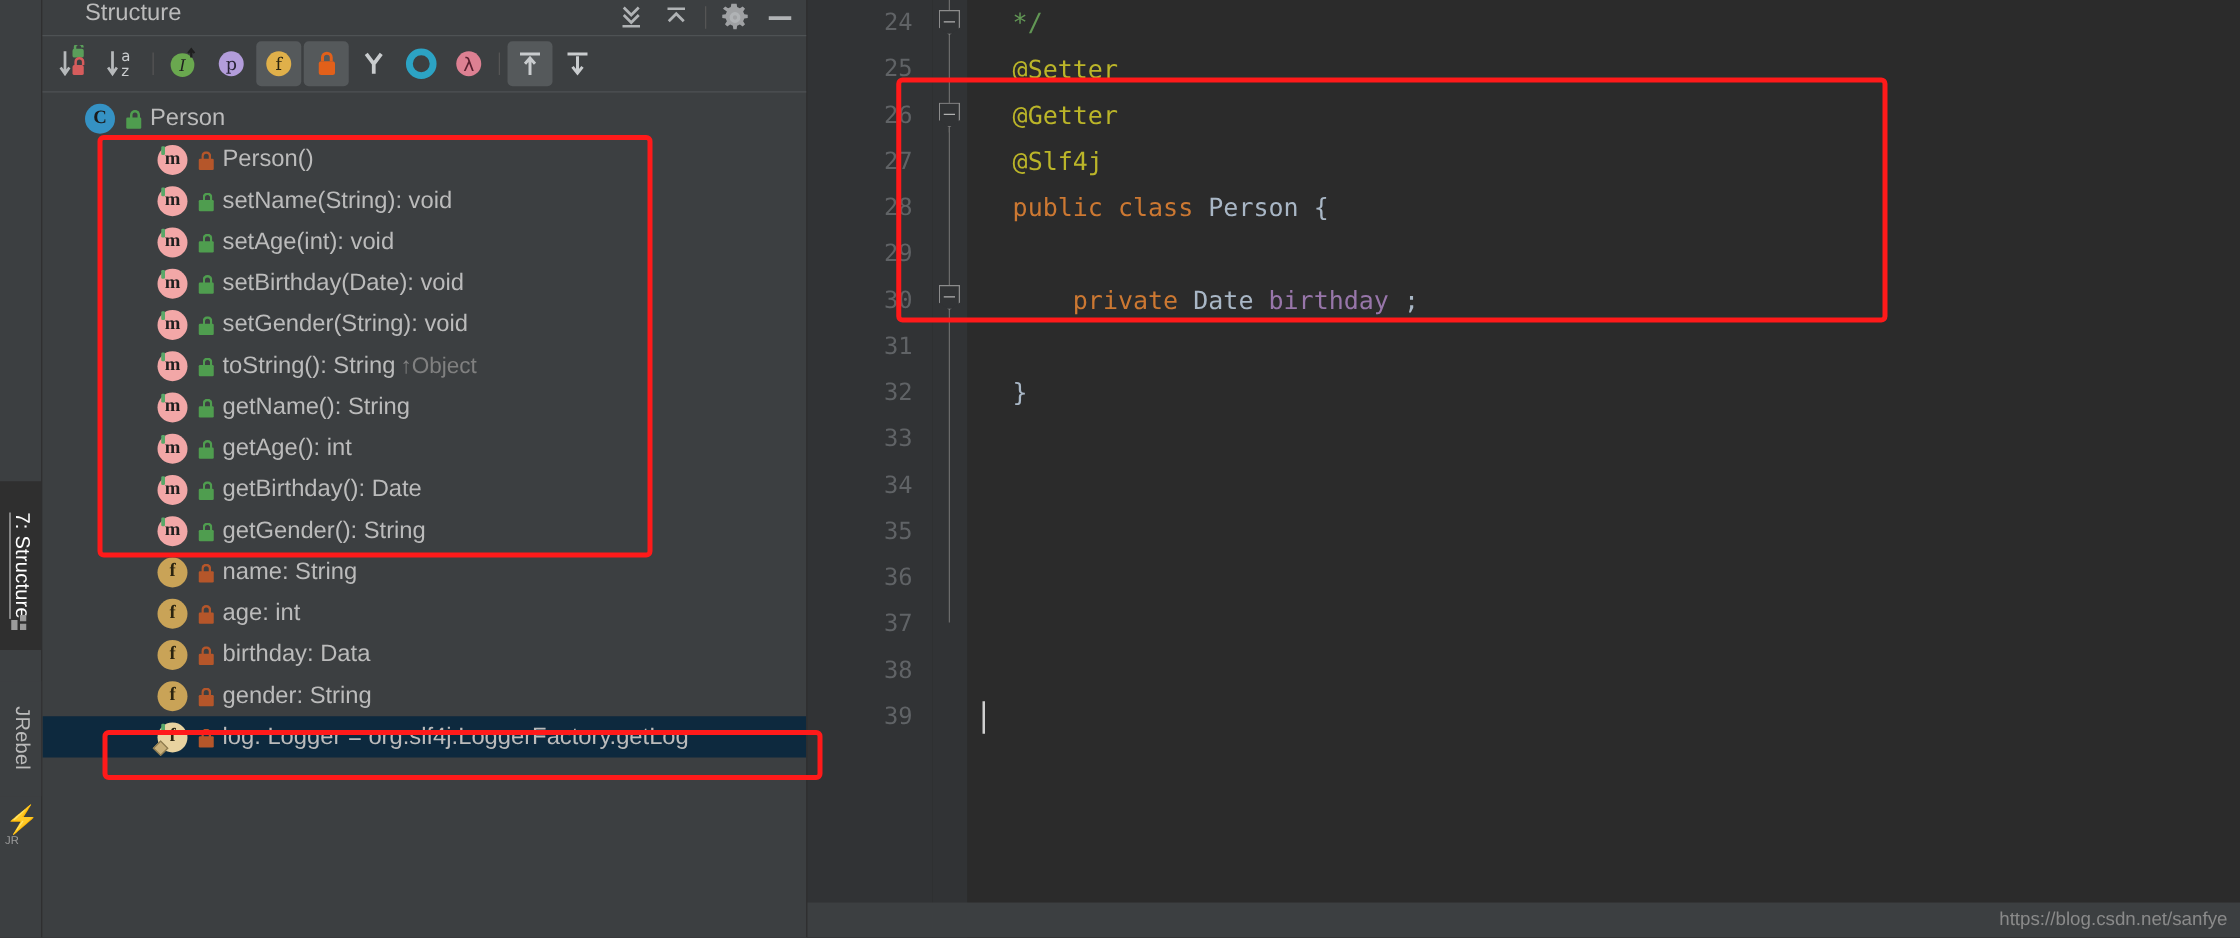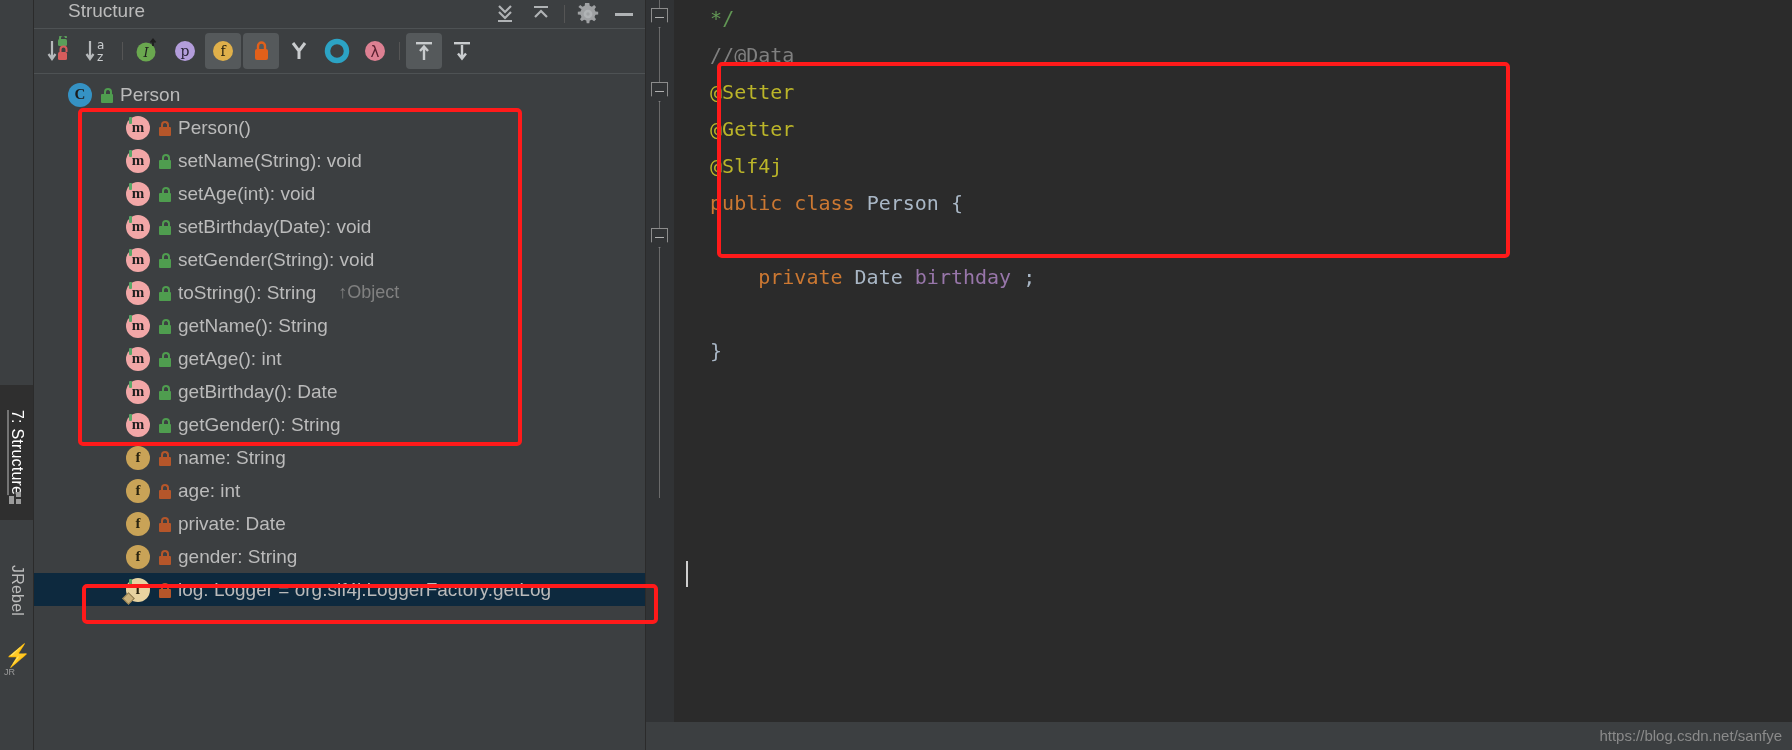--- a/index.html
+++ b/index.html
@@ -66,21 +66,21 @@
 
   .tree{ flex:1; overflow:hidden; padding-top:4px; position:relative; }
   .row{
     height:33px; display:flex; align-items:center; padding-left:36px;
     color:#bbbbbb; font-size:19px; white-space:nowrap; position:relative;
   }
   .row.lvl0{ padding-left:34px; }
   .row.lvl1{ padding-left:92px; }
   .row.selected{ background:#0d293e; }
   .row .nm{ margin-left:6px; }
-  .row .ovr{ color:#808080; margin-left:22px; font-size:18px; }
+  .row .ovr{ color:#808080; margin-left:4px; font-size:18px; }
 
   .tri{
     position:absolute; left:38px; width:0;height:0;
     border-left:7px solid transparent; border-right:7px solid transparent;
     border-top:9px solid #afb1b3;
   }
 
   
   .circ{
     width:24px;height:24px;border-radius:50%;
@@ -402,21 +402,21 @@
               <span class="body"></span>
             </span>
             <span class="nm">age: int</span>
           </div>
           <div class="row lvl1">
             <span class="circ fld">f</span>
             <span class="lock orange closed">
               <span class="shk"></span>
               <span class="body"></span>
             </span>
-            <span class="nm">private: Date</span>
+            <span class="nm">birthday: Data</span>
           </div>
           <div class="row lvl1">
             <span class="circ fld">f</span>
             <span class="lock orange closed">
               <span class="shk"></span>
               <span class="body"></span>
             </span>
             <span class="nm">gender: String</span>
           </div>
           <div class="row lvl1 selected">
@@ -428,38 +428,55 @@
             <span class="nm">log: Logger = org.slf4j.LoggerFactory.getLog</span>
           </div>
         </div>
     </div>
 
     <div class="redbox" id="box-methods" style="left: 44px; top: 108px; width: 444px; height: 338px; border-color: rgb(255, 26, 26);"></div>
     <div class="redbox" id="box-log" style="left: 48px; top: 584px; width: 576px; height: 40px; border-color: rgb(255, 26, 26);"></div>
   </div>
 
   <div class="editor">
+    <div class="gutter" id="gutter">
+        <div class="gnum">24</div>
+        <div class="gnum">25</div>
+        <div class="gnum">26</div>
+        <div class="gnum">27</div>
+        <div class="gnum">28</div>
+        <div class="gnum">29</div>
+        <div class="gnum">30</div>
+        <div class="gnum">31</div>
+        <div class="gnum">32</div>
+        <div class="gnum">33</div>
+        <div class="gnum">34</div>
+        <div class="gnum">35</div>
+        <div class="gnum">36</div>
+        <div class="gnum">37</div>
+        <div class="gnum">38</div>
+        <div class="gnum">39</div>
+      </div>
     <div class="foldcol" id="foldcol">
         <div class="foldline" style="top: 0px; height: 22px;"></div>
         <div class="foldmark" style="top: 8px;">
           <i></i>
         </div>
         <div class="foldline" style="top: 28px; height: 78px;"></div>
         <div class="foldmark" style="top: 82px;">
           <i></i>
         </div>
         <div class="foldline" style="top: 102px; height: 138px;"></div>
         <div class="foldmark" style="top: 228px;">
           <i></i>
         </div>
         <div class="foldline" style="top: 248px; height: 250px;"></div>
       </div>
     <div class="code" id="code">
         <div class="cl"><span class="plain">  </span><span class="cmg">*/</span></div>
-        <div class="cl"><span class="cm">  //@Data</span></div>
         <div class="cl"><span class="an">  @Setter</span></div>
         <div class="cl"><span class="an">  @Getter</span></div>
         <div class="cl"><span class="an">  @Slf4j</span></div>
         <div class="cl"><span class="kw">  public class </span><span class="plain">Person </span><span class="plain">{</span></div>
         <div class="cl"><span class="plain"></span></div>
         <div class="cl"><span class="kw">      private </span><span class="plain">Date </span><span class="fldv">birthday </span><span class="plain">;</span></div>
         <div class="cl"><span class="plain"></span></div>
         <div class="cl"><span class="plain">  }</span></div>
         <div class="cl"><span class="plain"></span></div>
         <div class="caret" style="top: 561px;"></div>

